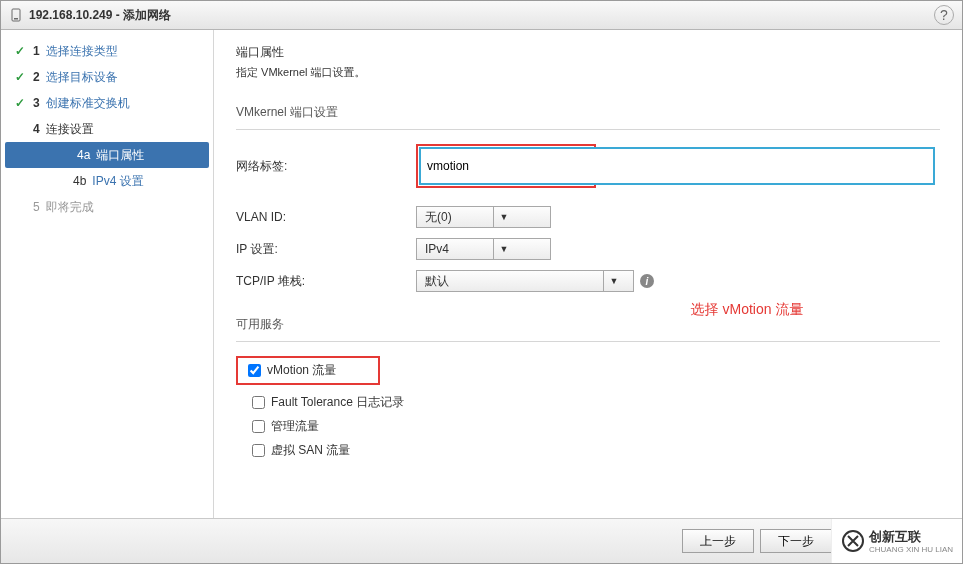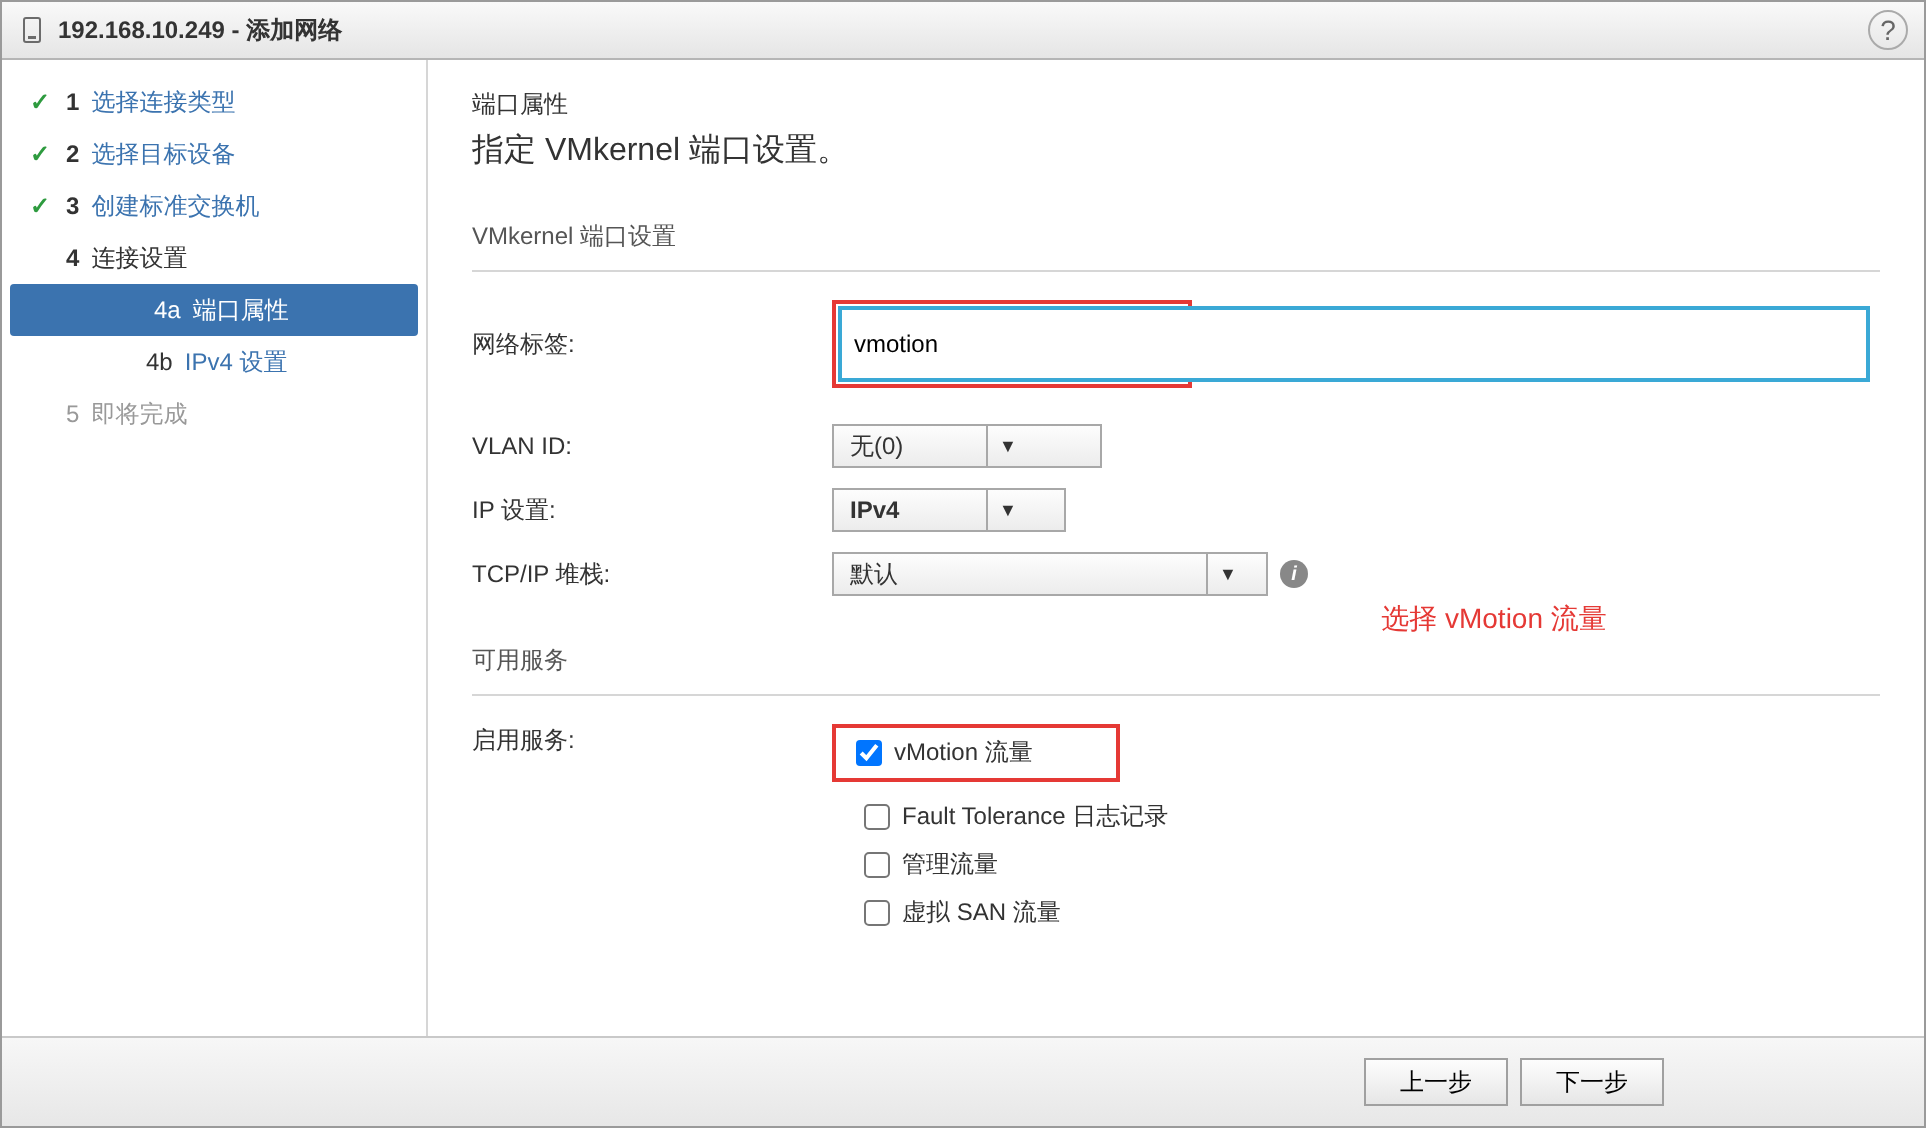--- a/index.html
+++ b/index.html
@@ -98,21 +98,21 @@
     padding: 14px 22px 10px 22px;
     position: relative;
     overflow: hidden;
   }
   .section-title {
     font-size: 12px;
     color: #333;
     margin-bottom: 4px;
   }
   .section-desc {
-    font-size: 16px;
+    font-size: 11px;
     color: #333;
     margin-bottom: 24px;
   }
   .hr {
     border-top: 1px solid #d6d6d6;
     margin: 8px 0 14px 0;
   }
   .group-heading {
     color: #555;
     font-size: 12px;
@@ -322,41 +322,40 @@
       <div class="form-row" style="margin-top:18px;">
         <div class="form-label">VLAN ID:</div>
         <div class="select" style="width:135px;">
           <span class="value">无(0)</span>
           <span class="arrow-btn">▼</span>
         </div>
       </div>
 
       <div class="form-row">
         <div class="form-label">IP 设置:</div>
-        <div class="select" style="width:117px;font-weight:bold;">
+        <div class="select" style="width:135px;">
           <span class="value">IPv4</span>
           <span class="arrow-btn">▼</span>
         </div>
       </div>
 
       <div class="form-row">
         <div class="form-label">TCP/IP 堆栈:</div>
         <div class="select wide" style="width:218px;">
           <span class="value">默认</span>
           <span class="arrow-btn">▼</span>
         </div>
         <span class="info-icon">i</span>
       </div>
 
       <div style="height:14px;"></div>
       <div class="group-heading">可用服务</div>
       <div class="hr"></div>
 
       <div class="form-row" style="align-items:flex-start;">
-        <div class="form-label">启用服务:</div>
         <div>
           <div class="check-big">
             <div class="checkbox-row" style="margin:0;">
               <input type="checkbox" checked="" style="">
               <span>vMotion 流量</span>
             </div>
           </div>
           <div class="checkbox-row" style="margin-top:8px;">
             <input type="checkbox" style="">
             <span>Fault Tolerance 日志记录</span>
@@ -376,14 +375,26 @@
 
     </div>
   </div>
 
   <div class="footer">
     <button class="btn">上一步</button>
     <button class="btn">下一步</button>
     <div style="width:110px;"></div>
   </div>
 
+  <div class="watermark">
+    <span class="wm-icon">
+      <svg viewBox="0 0 24 24" width="24" height="24">
+          <circle cx="12" cy="12" r="10" fill="none" stroke="#333" stroke-width="2"></circle>
+          <path d="M7 7 L17 17 M17 7 L7 17" stroke="#333" stroke-width="2"></path>
+        </svg>
+    </span>
+    <span>
+      <span style="font-weight:bold;">创新互联</span>
+      <span class="wm-sub">CHUANG XIN HU LIAN</span>
+    </span>
+  </div>
 
 </div>
 
 </body></html>

